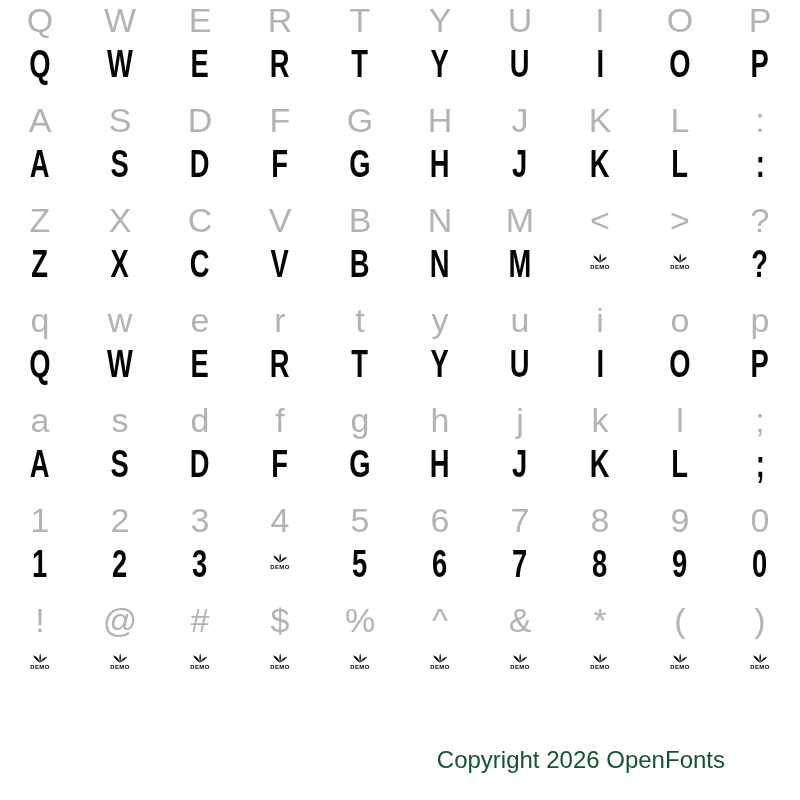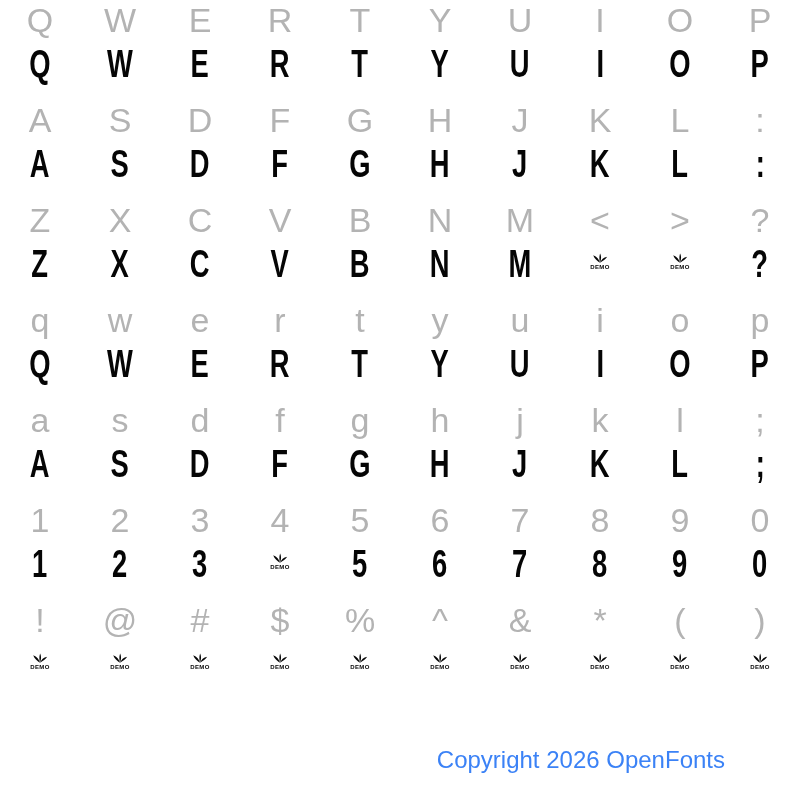--- a/index.html
+++ b/index.html
@@ -37,21 +37,21 @@
     font-family:"Liberation Sans",sans-serif;
     font-weight:700;font-size:6px;line-height:1;
     letter-spacing:0.4px;color:#050505;margin-top:1px;
   }
   .footer{height:100px;width:800px;}
   .copyright{
     padding-top:46px;padding-right:75px;
     text-align:right;
     font-family:"Liberation Sans",sans-serif;
     font-weight:400;font-size:24px;line-height:1.15;
-    color:#3b82f6;
+    color:#14532d;
   }
 </style>
 </head>
 <body>
 
 <div class="specimen-grid">
     <div class="row row-reference">
       <div class="cell">
         <span class="glyph">Q</span>
       </div>

